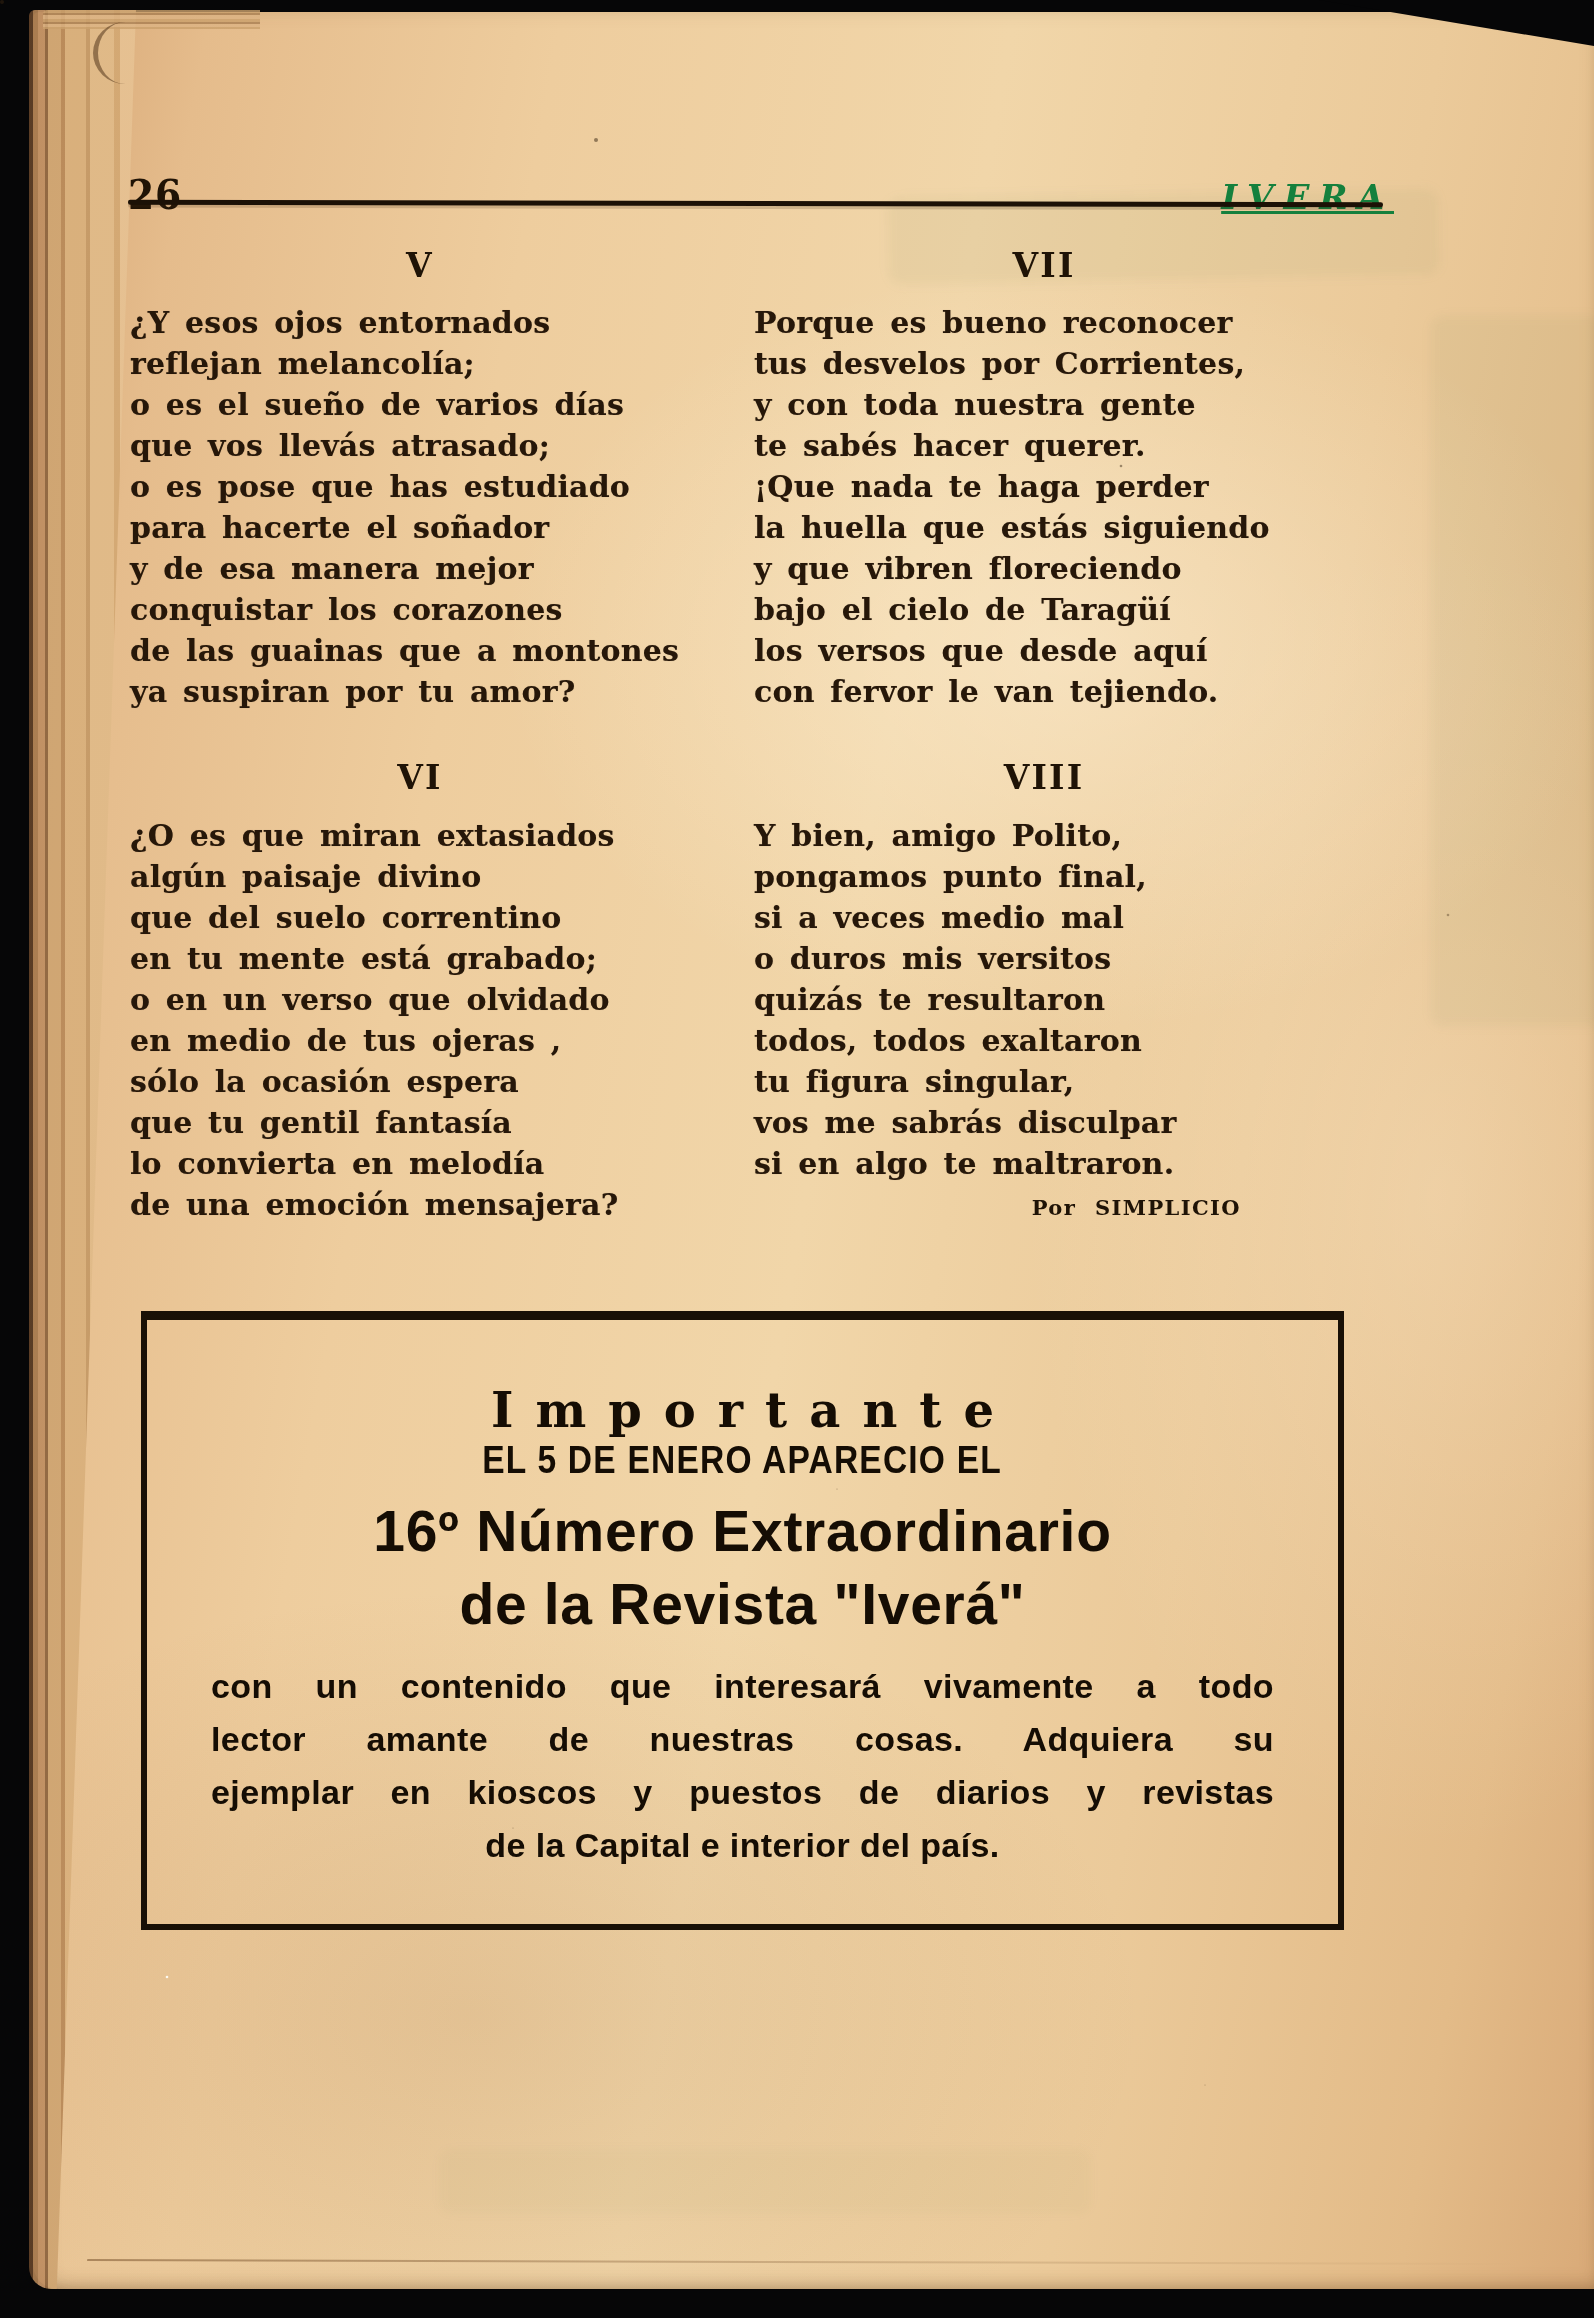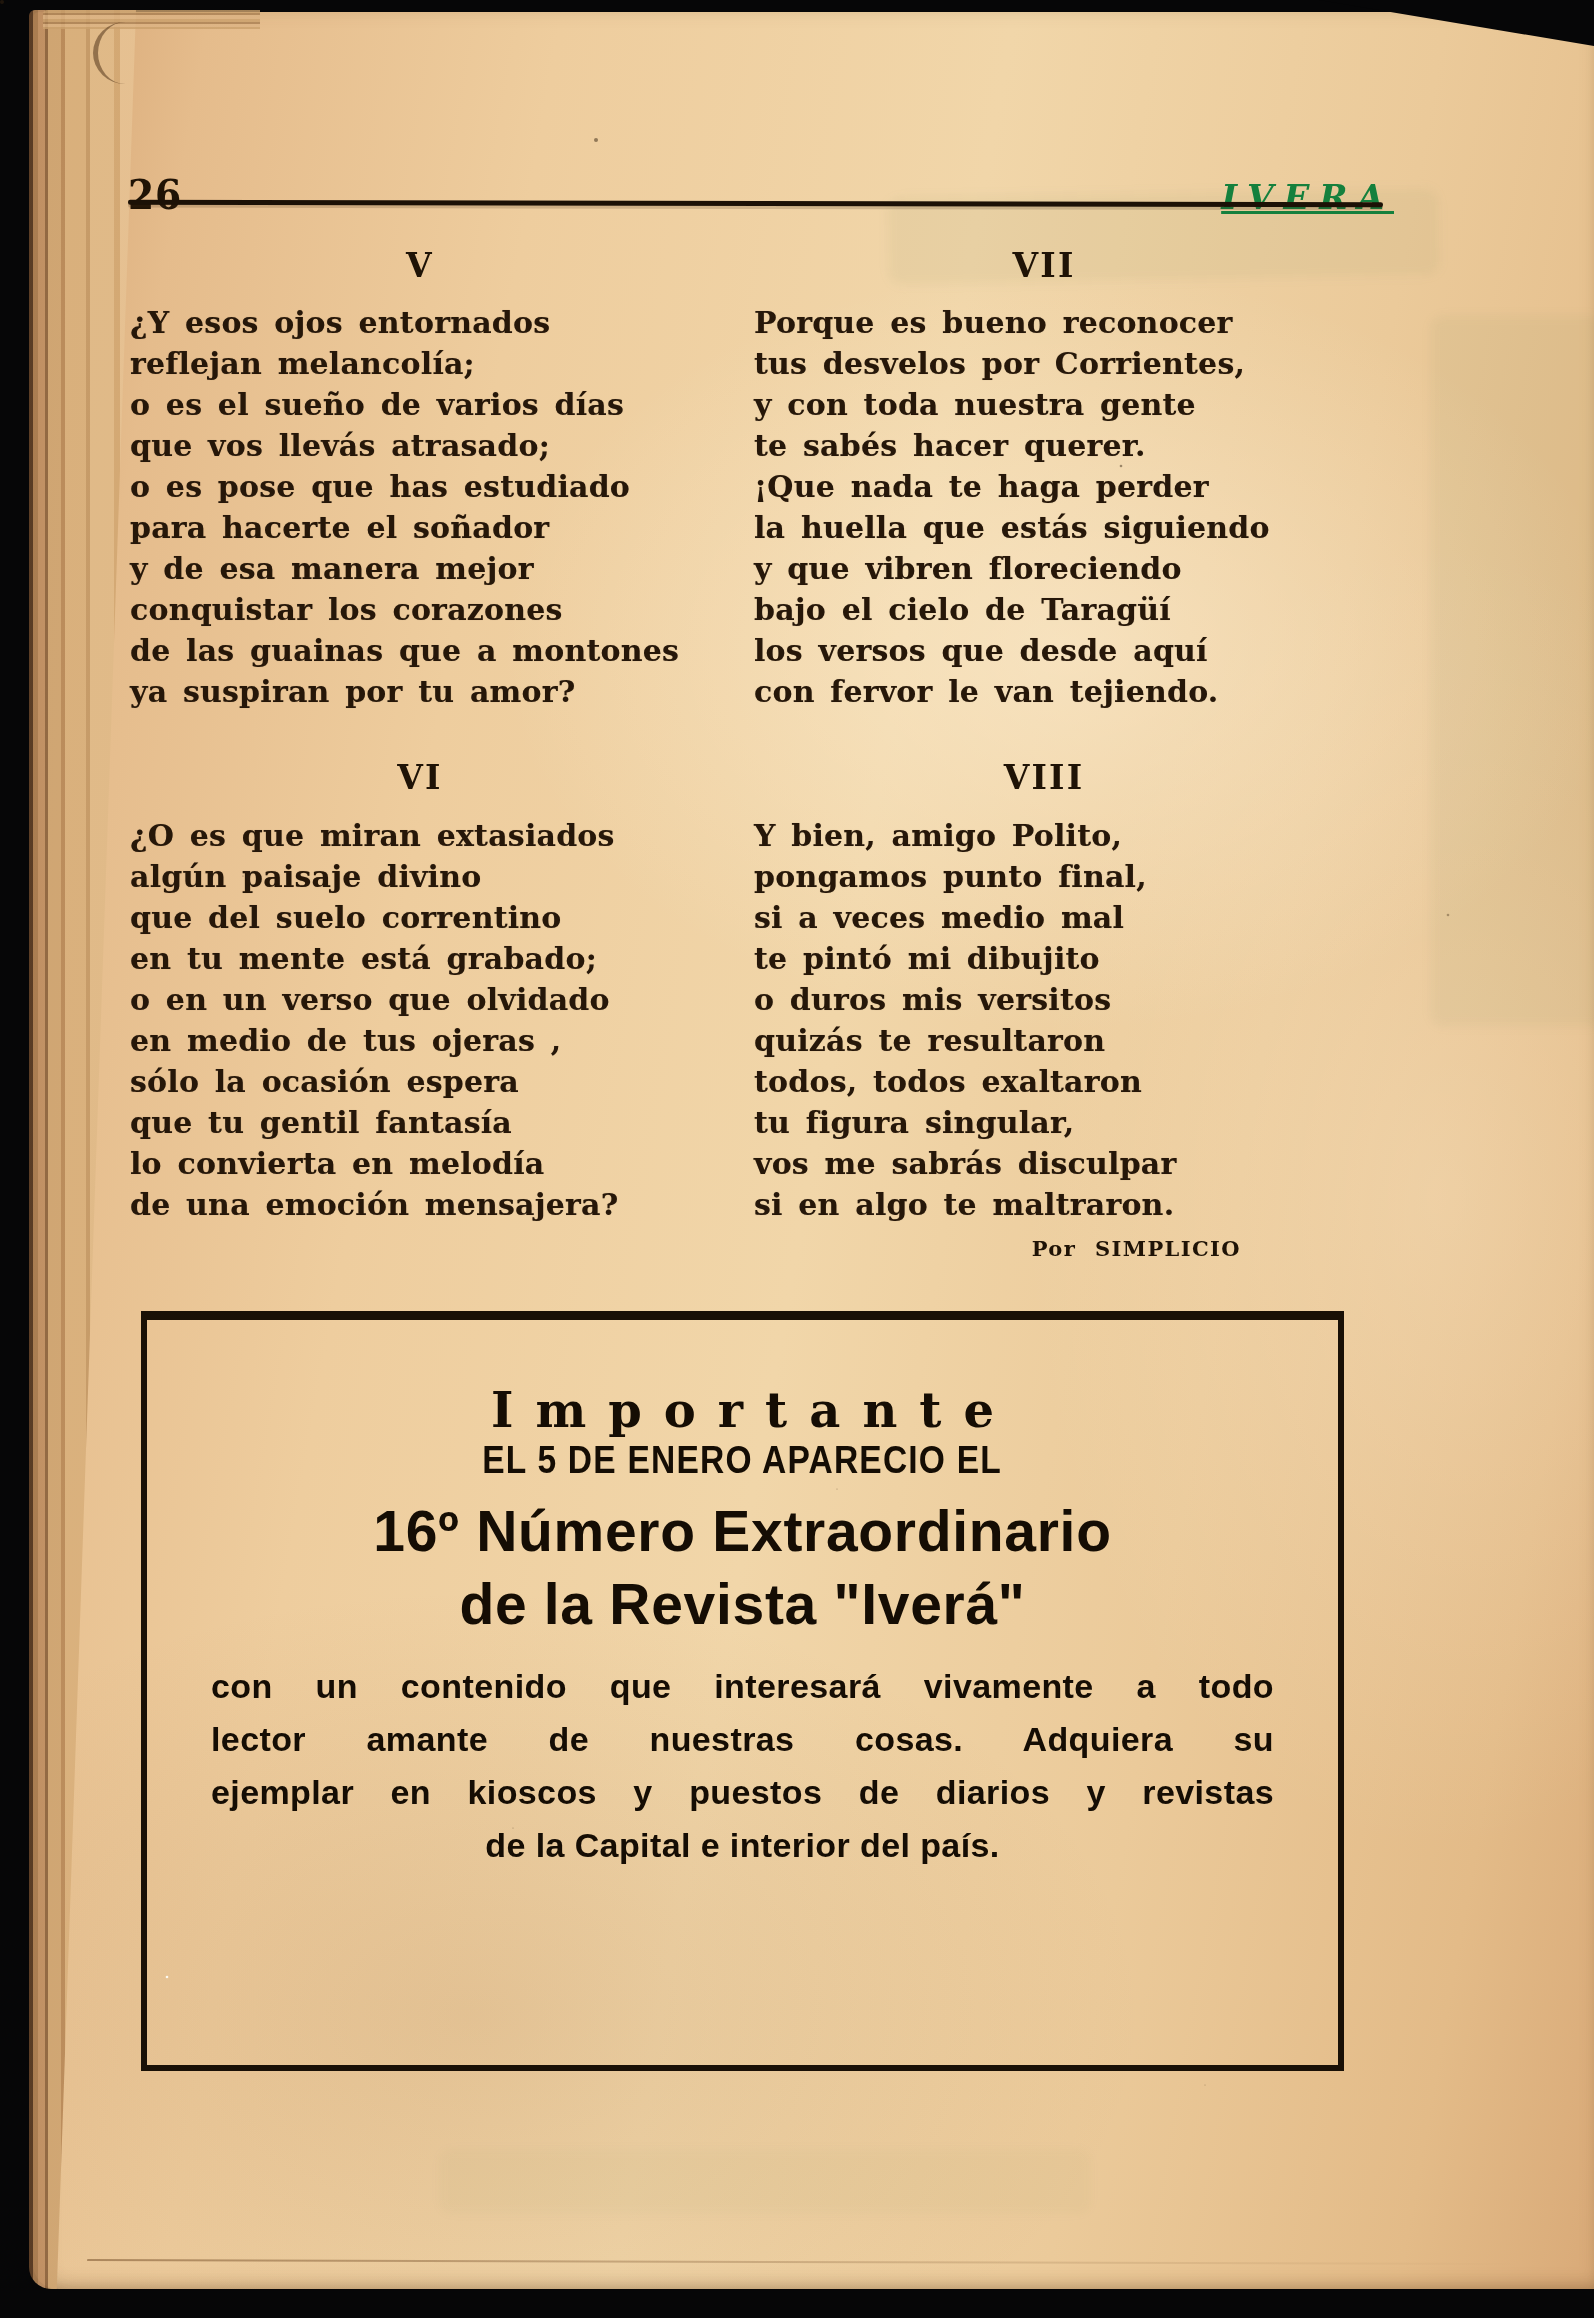--- a/index.html
+++ b/index.html
@@ -87,21 +87,21 @@
     font:700 30px "DejaVu Serif",serif;line-height:41px;white-space:nowrap;
     word-spacing:5px;letter-spacing:0.2px;color:#261709;
     text-shadow:0 0 0.7px rgba(38,23,9,.35);
   }
   .byline{
     margin-top:11.6px;padding-right:93px;text-align:right;
     font:700 21px "DejaVu Serif",serif;letter-spacing:1.4px;word-spacing:10px;color:#1f1306;
   }
   
   .adbox{
-    position:absolute;left:141px;top:1311px;width:1203px;height:760px;
+    position:absolute;left:141px;top:1311px;width:1203px;height:619px;
     border:6.5px solid #191006;border-top-width:9.4px;box-sizing:border-box;
     padding-top:62px;color:#191006;
   }
   .ad-title{
     text-align:center;font:700 48px "DejaVu Serif",serif;
     letter-spacing:22px;padding-left:22px;color:#150d04;
   }
   .ad-kicker{text-align:center;}
   .ad-kicker span{
     display:inline-block;transform:scaleX(.86);transform-origin:center;
@@ -175,21 +175,20 @@
   <div class="pline">la huella que estás siguiendo</div>
   <div class="pline">y que vibren floreciendo</div>
   <div class="pline">bajo el cielo de Taragüí</div>
   <div class="pline">los versos que desde aquí</div>
   <div class="pline">con fervor le van tejiendo.</div>
 
   <div class="phead second">VIII</div>
   <div class="pline">Y bien, amigo Polito,</div>
   <div class="pline">pongamos punto final,</div>
   <div class="pline">si a veces medio mal</div>
-  <div class="pline">te pintó mi dibujito</div>
   <div class="pline">o duros mis versitos</div>
   <div class="pline">quizás te resultaron</div>
   <div class="pline">todos, todos exaltaron</div>
   <div class="pline">tu figura singular,</div>
   <div class="pline">vos me sabrás disculpar</div>
   <div class="pline">si en algo te maltraron.</div>
 
   <div class="byline">Por SIMPLICIO</div>
 </div>
 

